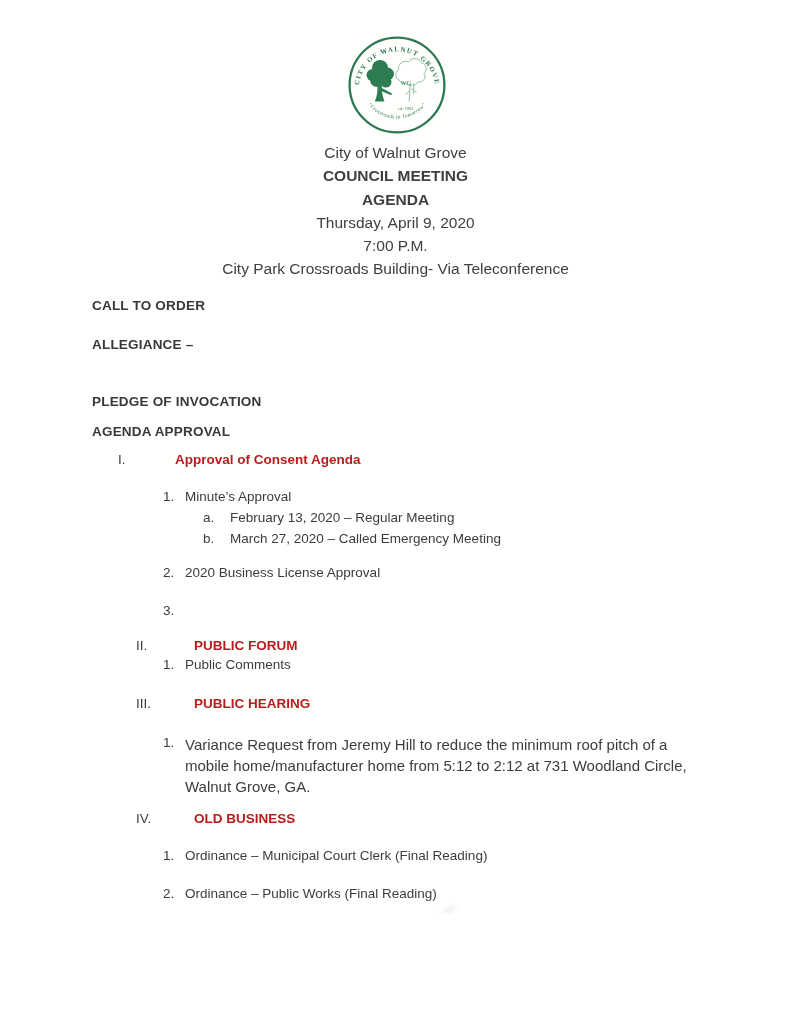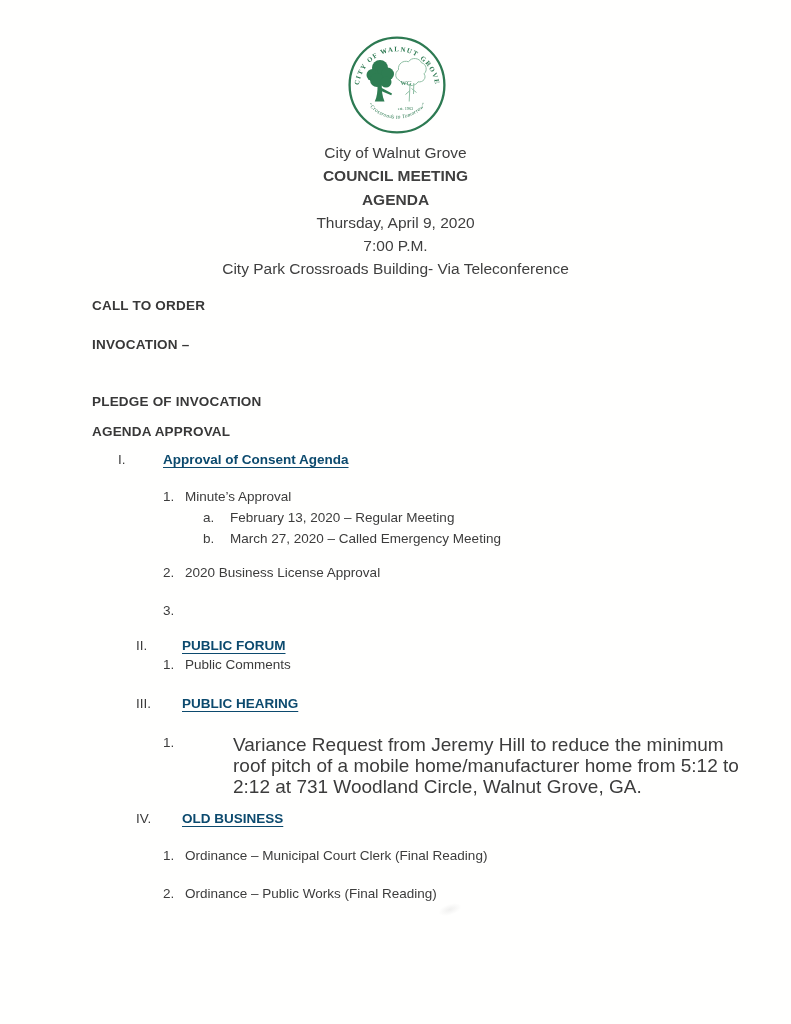--- a/index.html
+++ b/index.html
@@ -10,25 +10,25 @@
   
   .titleblock {
     position:absolute; top:141px; left:0; right:0;
     text-align:center; font-size:15.5px; line-height:23.3px; color:#3f3f3f;
   }
   .bold { font-weight:bold; }
   
   .row { position:absolute; left:0; right:0; height:19px; font-size:13.5px; line-height:17px; }
   .row > span { position:absolute; top:0; white-space:nowrap; }
   .hleft { font-weight:bold; letter-spacing:0.2px; color:#383838; }
-  .sec-title { font-weight:bold; text-decoration:underline; text-underline-offset:3px; text-decoration-thickness:1.2px; color:#0c4a6e; }
+  .sec-title { font-weight:bold; text-underline-offset:3px; text-decoration-thickness:1.2px; color:#b91c1c;margin-left:12px; }
   .u { text-underline-offset:3px; text-decoration-thickness:1px; }
   .wrapblock {
     position:absolute; left:185px; top:734px; width:512px;
-    font-size:19px; line-height:21px;margin-left:48px;
+    font-size:15px; line-height:21px;
   }
   .seal { position:absolute; left:347px; top:35px; width:100px; height:100px; }
   .smudge {
     position:absolute; left:438px; top:904px; width:24px; height:11px;
     background:radial-gradient(ellipse at center, rgba(120,120,120,.45), rgba(120,120,120,0) 70%);
     opacity:.25; transform:rotate(-18deg);
   }
 </style>
 </head>
 <body>
@@ -70,21 +70,21 @@
     <div class="bold">AGENDA</div>
     <div>Thursday, April 9, 2020</div>
     <div>7:00 P.M.</div>
     <div>City Park Crossroads Building- Via Teleconference</div>
   </div>
 
   <div class="row" style="top:297px">
     <span class="hleft" style="left:92px">CALL TO ORDER</span>
   </div>
   <div class="row" style="top:336px">
-    <span class="hleft" style="left:92px">INVOCATION –</span>
+    <span class="hleft" style="left:92px">ALLEGIANCE –</span>
   </div>
   <div class="row" style="top:393px">
     <span class="hleft" style="left:92px">PLEDGE OF INVOCATION</span>
   </div>
   <div class="row" style="top:423px">
     <span class="hleft" style="left:92px">AGENDA APPROVAL</span>
   </div>
 
   <div class="row" style="top:451px">
     <span style="left:118px">I.</span>

